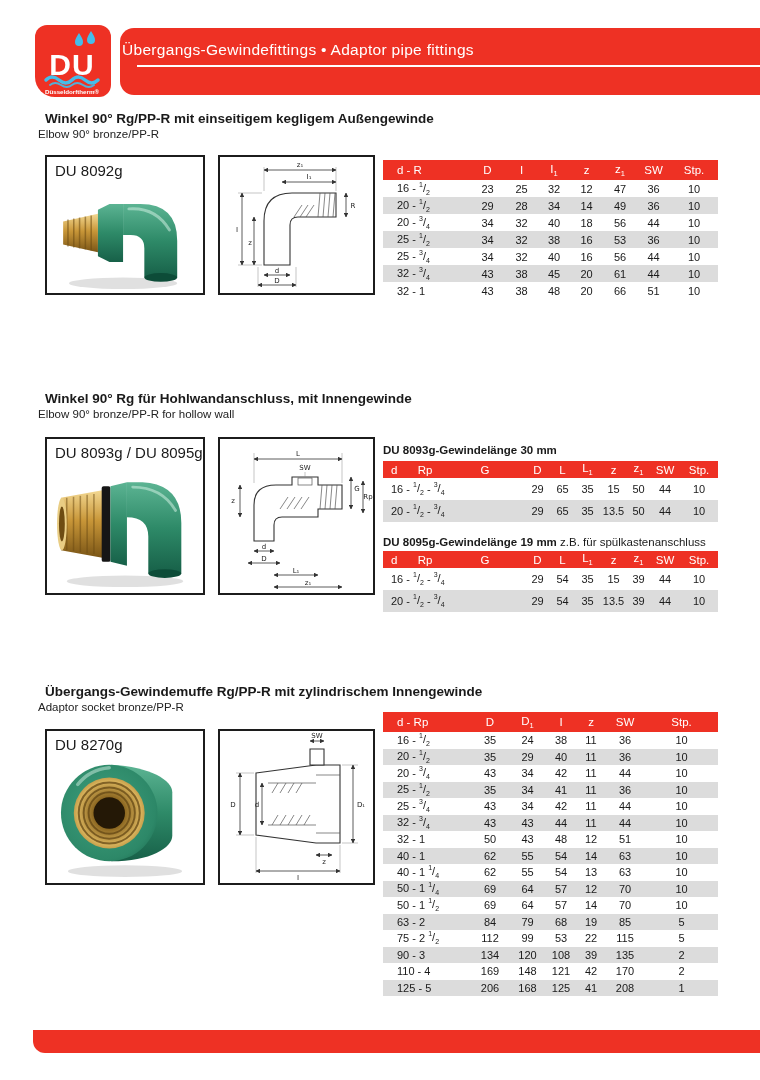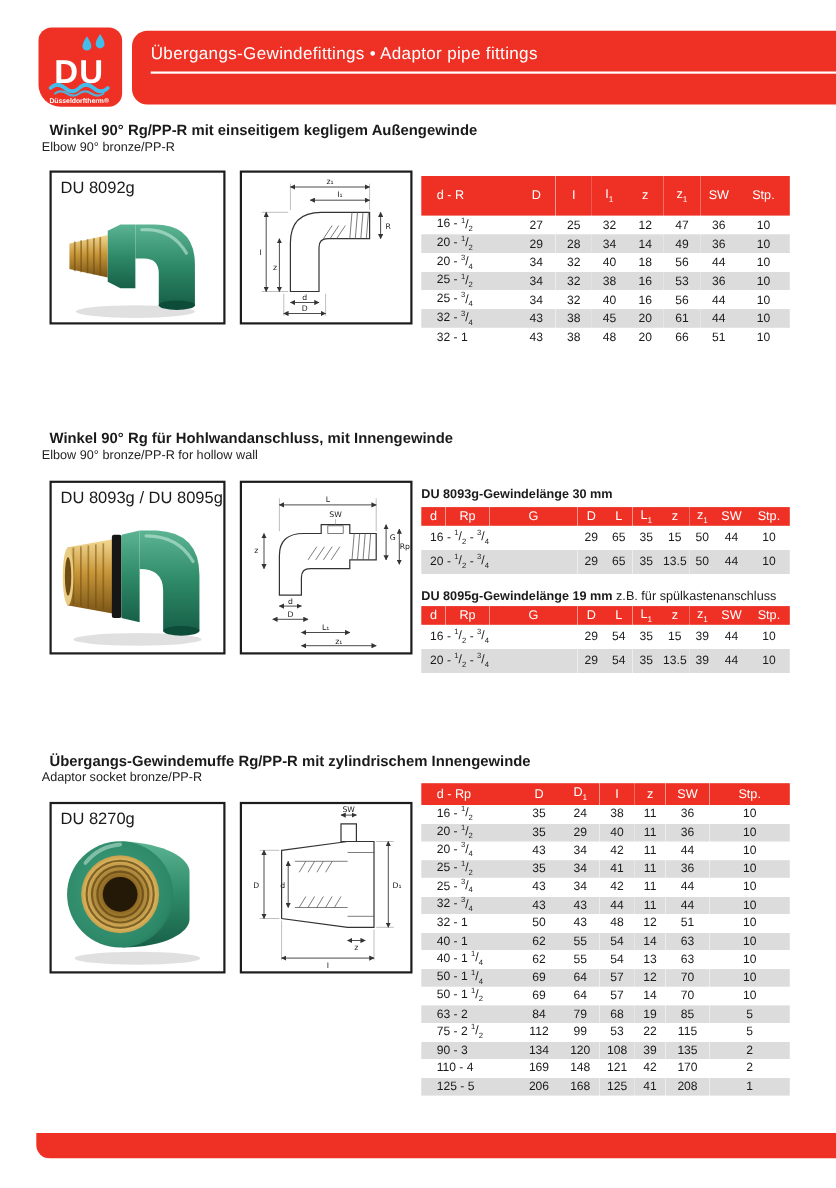--- a/index.html
+++ b/index.html
@@ -3,39 +3,39 @@
 <meta charset="utf-8">
 <style>
   *{margin:0;padding:0;box-sizing:border-box}
   html,body{background:#fff}
   body{width:760px;height:1080px;position:relative;font-family:"Liberation Sans","DejaVu Sans",sans-serif;color:var(--ink,#1a1a1a)}
   .page{position:absolute;inset:0;width:760px;height:1080px;background:#fff;overflow:hidden}
 
   
   .logo{position:absolute;left:35px;top:25px;width:76px;height:72px;background:var(--red);border-radius:12px 12px 12px 20px}
   .header-bar{position:absolute;left:120px;top:28px;width:640px;height:67px;background:var(--red);border-radius:14px 0 0 14px}
-  .header-title{position:absolute;left:17px;top:13px;font-size:15.5px;color:#fff;letter-spacing:.3px;white-space:nowrap}
+  .header-title{position:absolute;left:2px;top:13px;font-size:15.5px;color:#fff;letter-spacing:.3px;white-space:nowrap}
   .header-rule{position:absolute;left:17px;right:0;top:37px;height:2px;background:#fff}
 
   
   .title{position:absolute;left:45px;font-size:13.5px;font-weight:700;white-space:nowrap}
   .subtitle{position:absolute;left:38px;font-size:11.5px;color:#222;white-space:nowrap}
   .photo-box{position:absolute;left:45px;width:160px;border:2px solid #1c1c1c;background:#fff}
   .drawing-box{position:absolute;left:218px;width:157px;border:2px solid #1c1c1c;background:#fff}
   .product-label{position:absolute;left:8px;top:5px;font-size:15px;font-weight:400;white-space:nowrap}
   .photo-svg{position:absolute;left:0;top:18px;width:100%;height:calc(100% - 20px)}
   .draw-svg{position:absolute;inset:0;width:100%;height:100%}
 
   
   .t{position:absolute;left:383px;width:335px;border-collapse:collapse;table-layout:fixed;font-size:11px}
   .t th{background:var(--red);color:#fff;font-weight:400;font-size:11.5px;text-align:center;padding:0;overflow:hidden}
   .t td{text-align:center;padding:0;overflow:hidden}
   .t tbody tr:nth-child(even){background:var(--rowalt)}
   .t th:first-child,.t td:first-child{text-align:left;padding-left:14px}
-  .t1 th{height:36px}.t1 td{height:17px}
+  .t1 th{height:20px}.t1 td{height:17px}
   .t2 th{height:17px}.t2 td{height:22px}
   .t2 th:first-child,.t2 td:first-child{padding-left:8px}
   .t3 th{height:20px}.t3 td{height:16.5px}
   .caption{position:absolute;left:383px;font-size:11.5px;white-space:nowrap}
   .caption b{font-weight:700}
   .note-bar{position:absolute;left:383px;width:335px;height:17px;background:var(--rowalt);font-size:11px;line-height:17px;padding-left:8px}
 
   
   .s1-title{top:111px}.s1-sub{top:128px}
   .s1-photo{top:155px;height:140px}.s1-draw{top:155px;height:140px}.s1-table{top:160px}
@@ -190,21 +190,21 @@
           <th>I<sub class="subn">1</sub></th>
           <th>z</th>
           <th>z<sub class="subn">1</sub></th>
           <th>SW</th>
           <th>Stp.</th>
         </tr>
       </thead>
       <tbody>
         <tr>
           <td>16 - <span class="frac"><sup>1</sup>/<sub>2</sub></span></td>
-          <td>27</td>
+          <td>23</td>
           <td>25</td>
           <td>32</td>
           <td>12</td>
           <td>47</td>
           <td>36</td>
           <td>10</td>
         </tr>
         <tr>
           <td>20 - <span class="frac"><sup>1</sup>/<sub>2</sub></span></td>
           <td>29</td>

